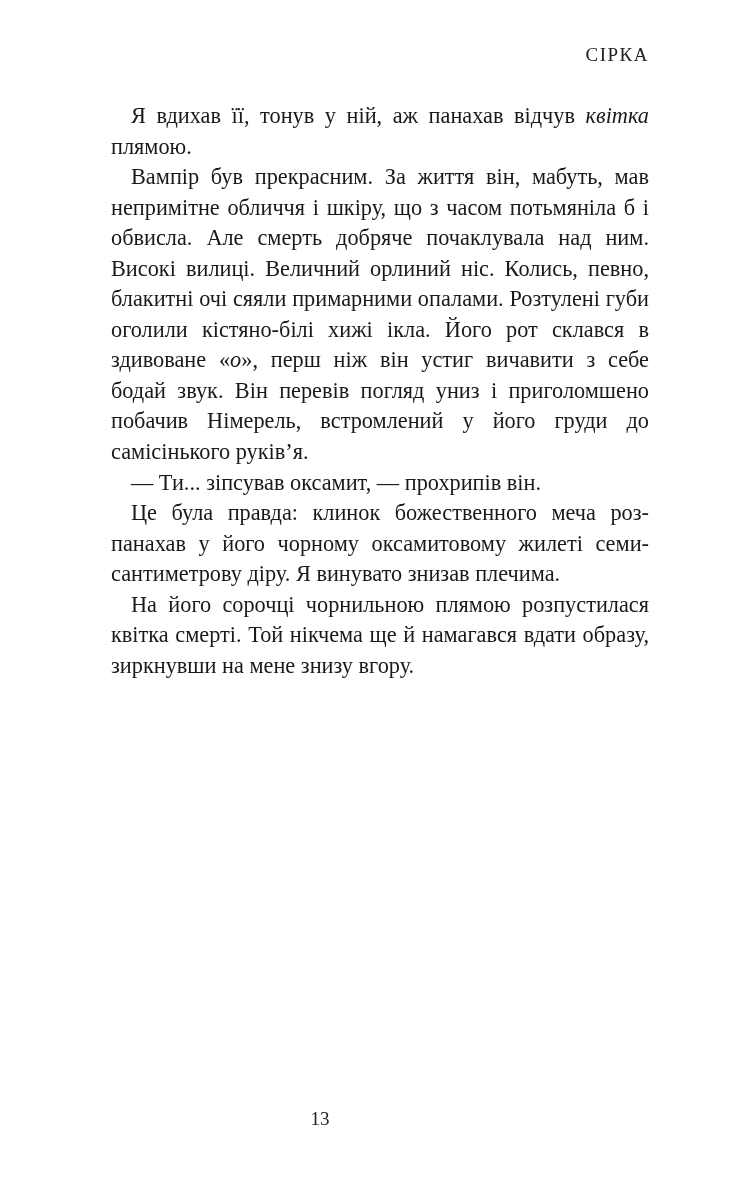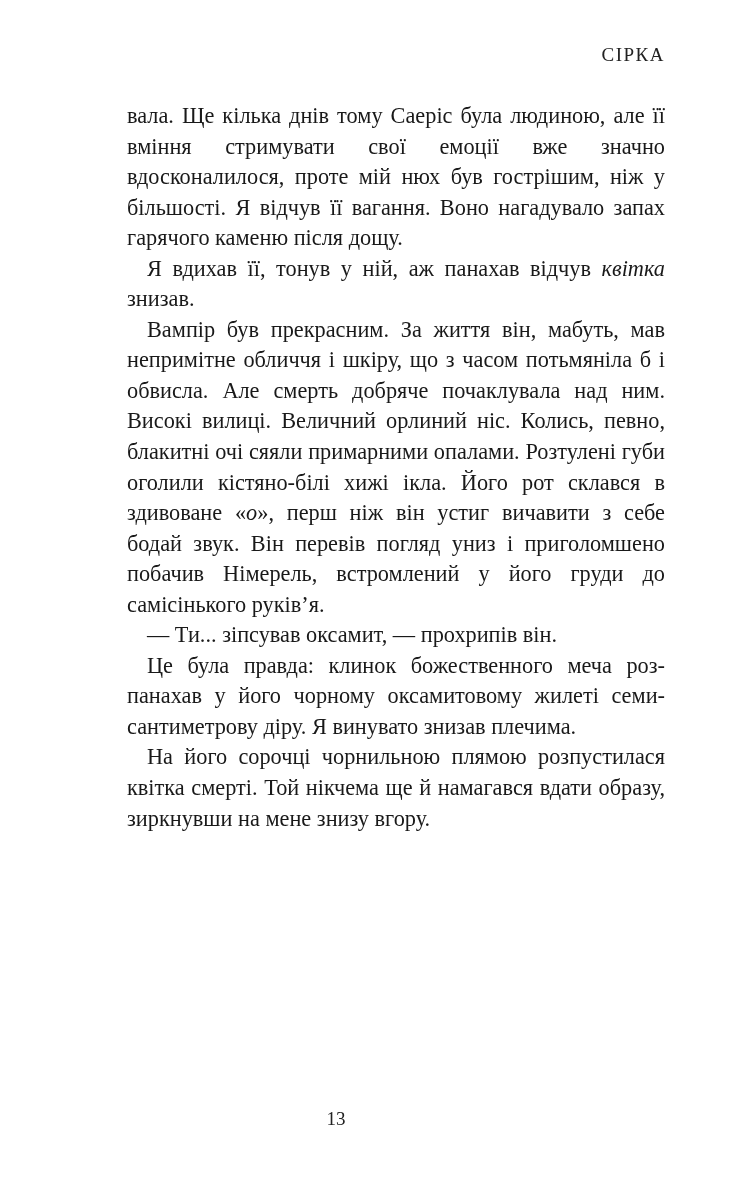--- a/index.html
+++ b/index.html
@@ -11,21 +11,20 @@
     width: 756px;
     height: 1181px;
     position: relative;
     overflow: hidden;
     font-family: "Liberation Serif", "DejaVu Serif", serif;
     color: #191919;
   }
   .page {
     position: absolute;
     inset: 0;
-    margin-left: 16px;
   }
   .running-header {
     position: absolute;
     top: 44px;
     left: 111px;
     width: 538px;
     text-align: right;
     font-size: 19px;
     letter-spacing: 1.5px;
     color: #222222;
@@ -60,22 +59,21 @@
     color: #222222;
   }
 </style>
 </head>
 <body>
 
 <div class="page">
   <div class="running-header">СІРКА</div>
 
   <div class="body-text">
-      <p><span>вала. Ще кілька днів тому Саеріс була людиною, але її вміння стримувати свої емоції вже значно вдосконалилося, проте мій нюх був гострішим, ніж у більшості. Я відчув її вагання. Воно нагадувало запах гарячого каменю після дощу.</span></p>
-      <p class="indent"><span>Я вдихав її, тонув у ній, аж панахав відчув </span><i>квітка</i><span> знизав.</span></p>
+      <p class="indent"><span>Я вдихав її, тонув у ній, аж панахав відчув </span><i>квітка</i><span> плямою.</span></p>
       <p class="indent"><span>Вампір був прекрасним. За життя він, мабуть, мав непримітне обличчя і шкіру, що з часом потьмяні­ла б і обвисла. Але смерть добряче почаклувала над ним. Високі вилиці. Величний орлиний ніс. Колись, певно, блакитні очі сяяли примарними опалами. Розтулені губи оголили кістяно-білі хижі ікла. Його рот склався в здивоване «</span><i>о</i><span>», перш ніж він устиг вичавити з себе бодай звук. Він перевів погляд униз і приголомшено побачив Німерель, встромлений у його груди до самісінького руків’я.</span></p>
       <p class="indent"><span>— Ти... зіпсував оксамит, — прохрипів він.</span></p>
       <p class="indent"><span>Це була правда: клинок божественного меча роз­панахав у його чорному оксамитовому жилеті семи­сантиметрову діру. Я винувато знизав плечима.</span></p>
       <p class="indent"><span>На його сорочці чорнильною плямою розпус­тилася квітка смерті. Той нікчема ще й намагався вдати образу, зиркнувши на мене знизу вгору.</span></p>
     </div>
 
   <div class="page-number">13</div>
 </div>
 
 </body></html>

